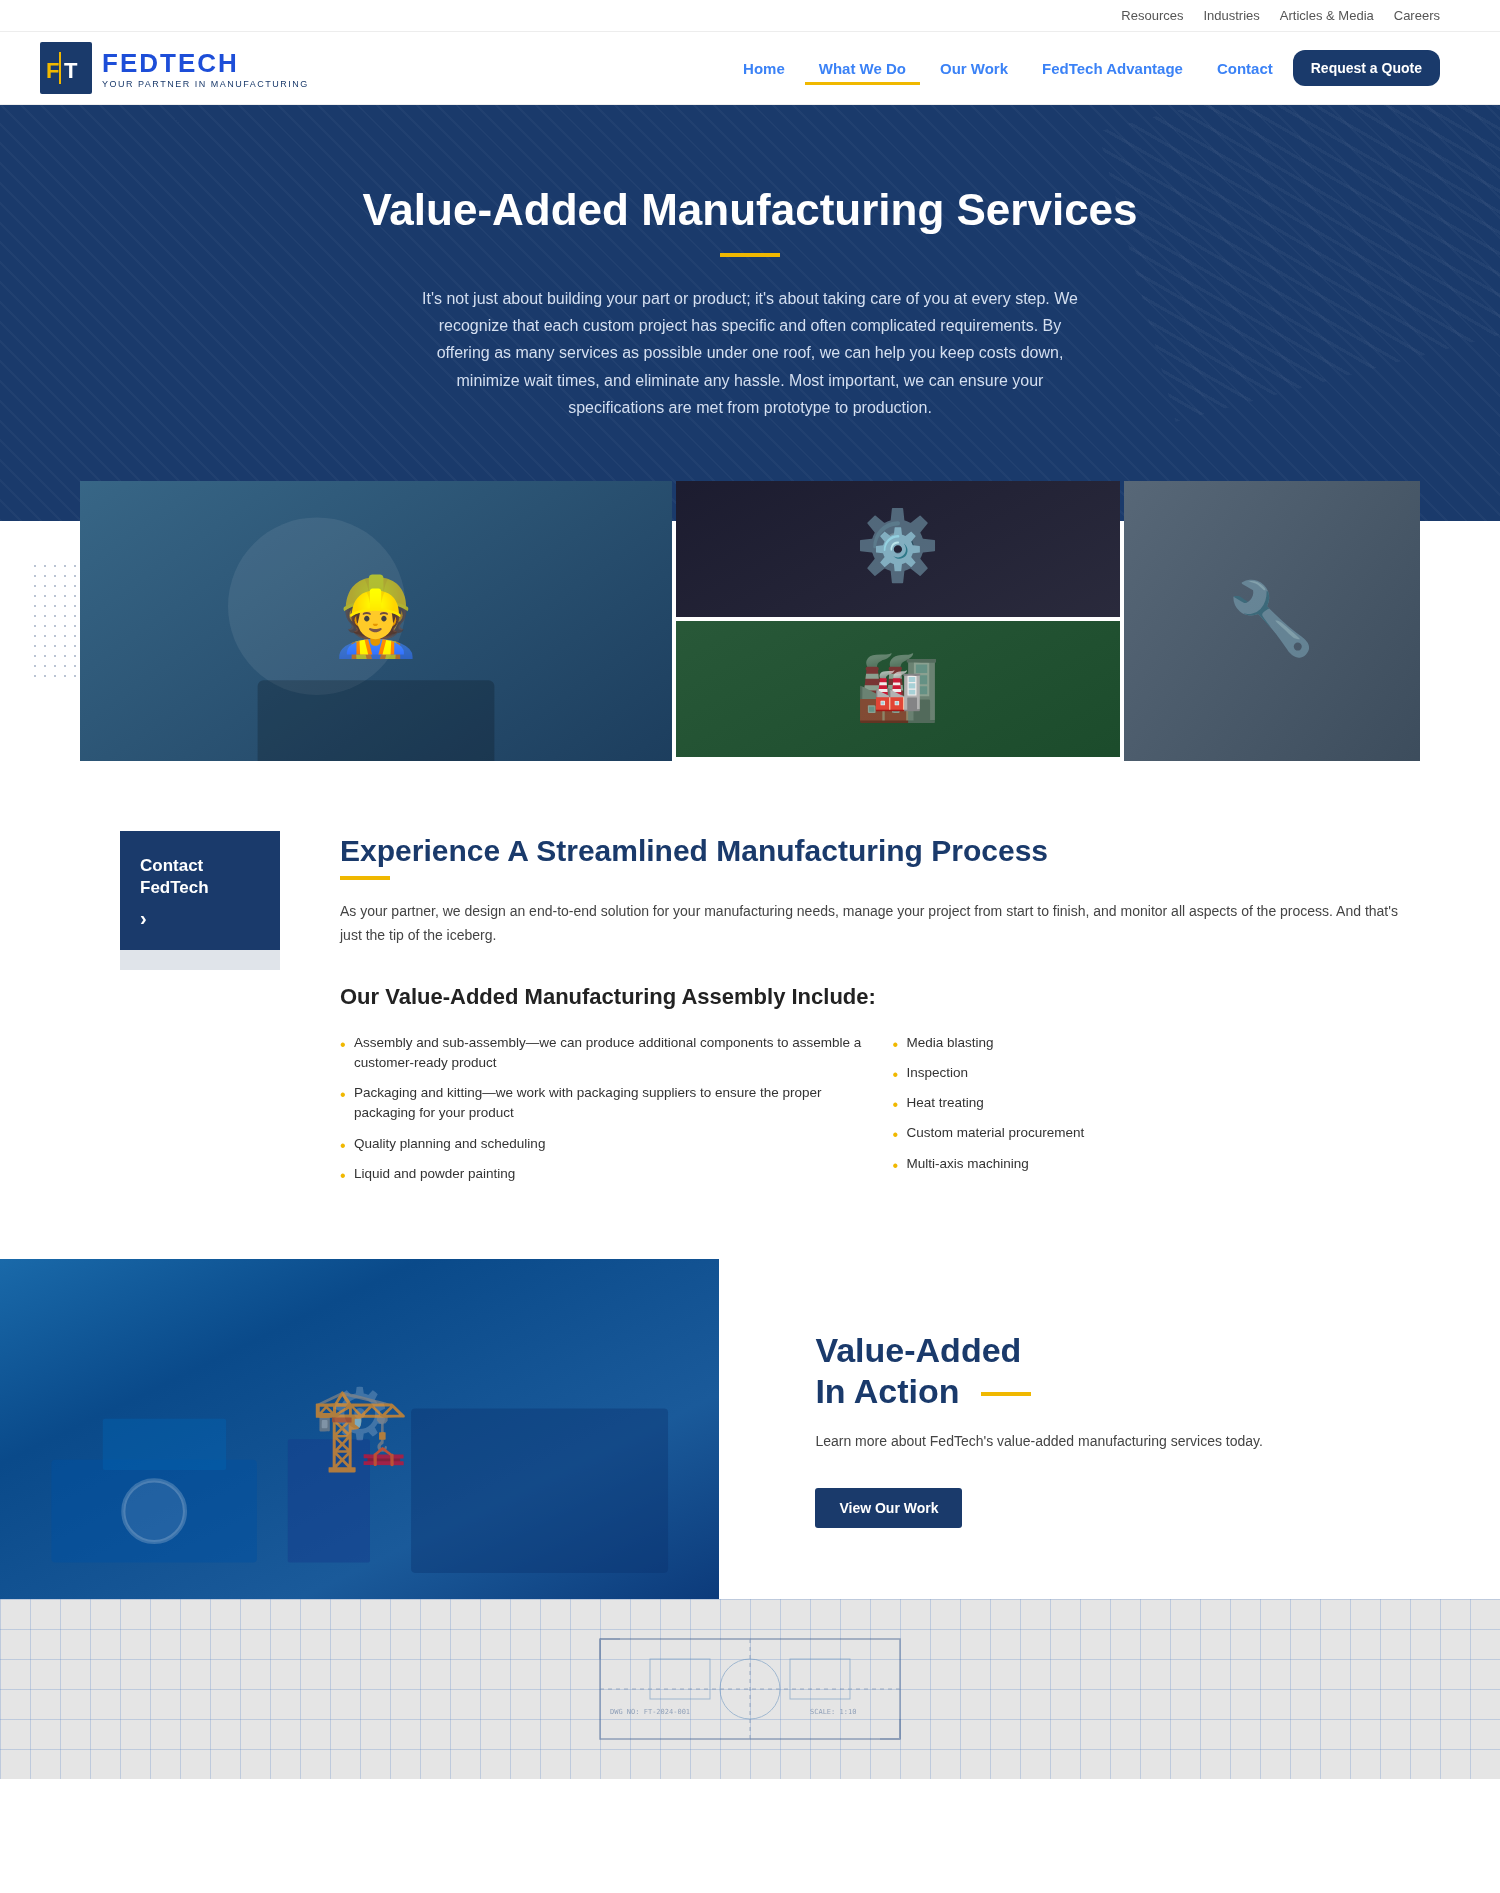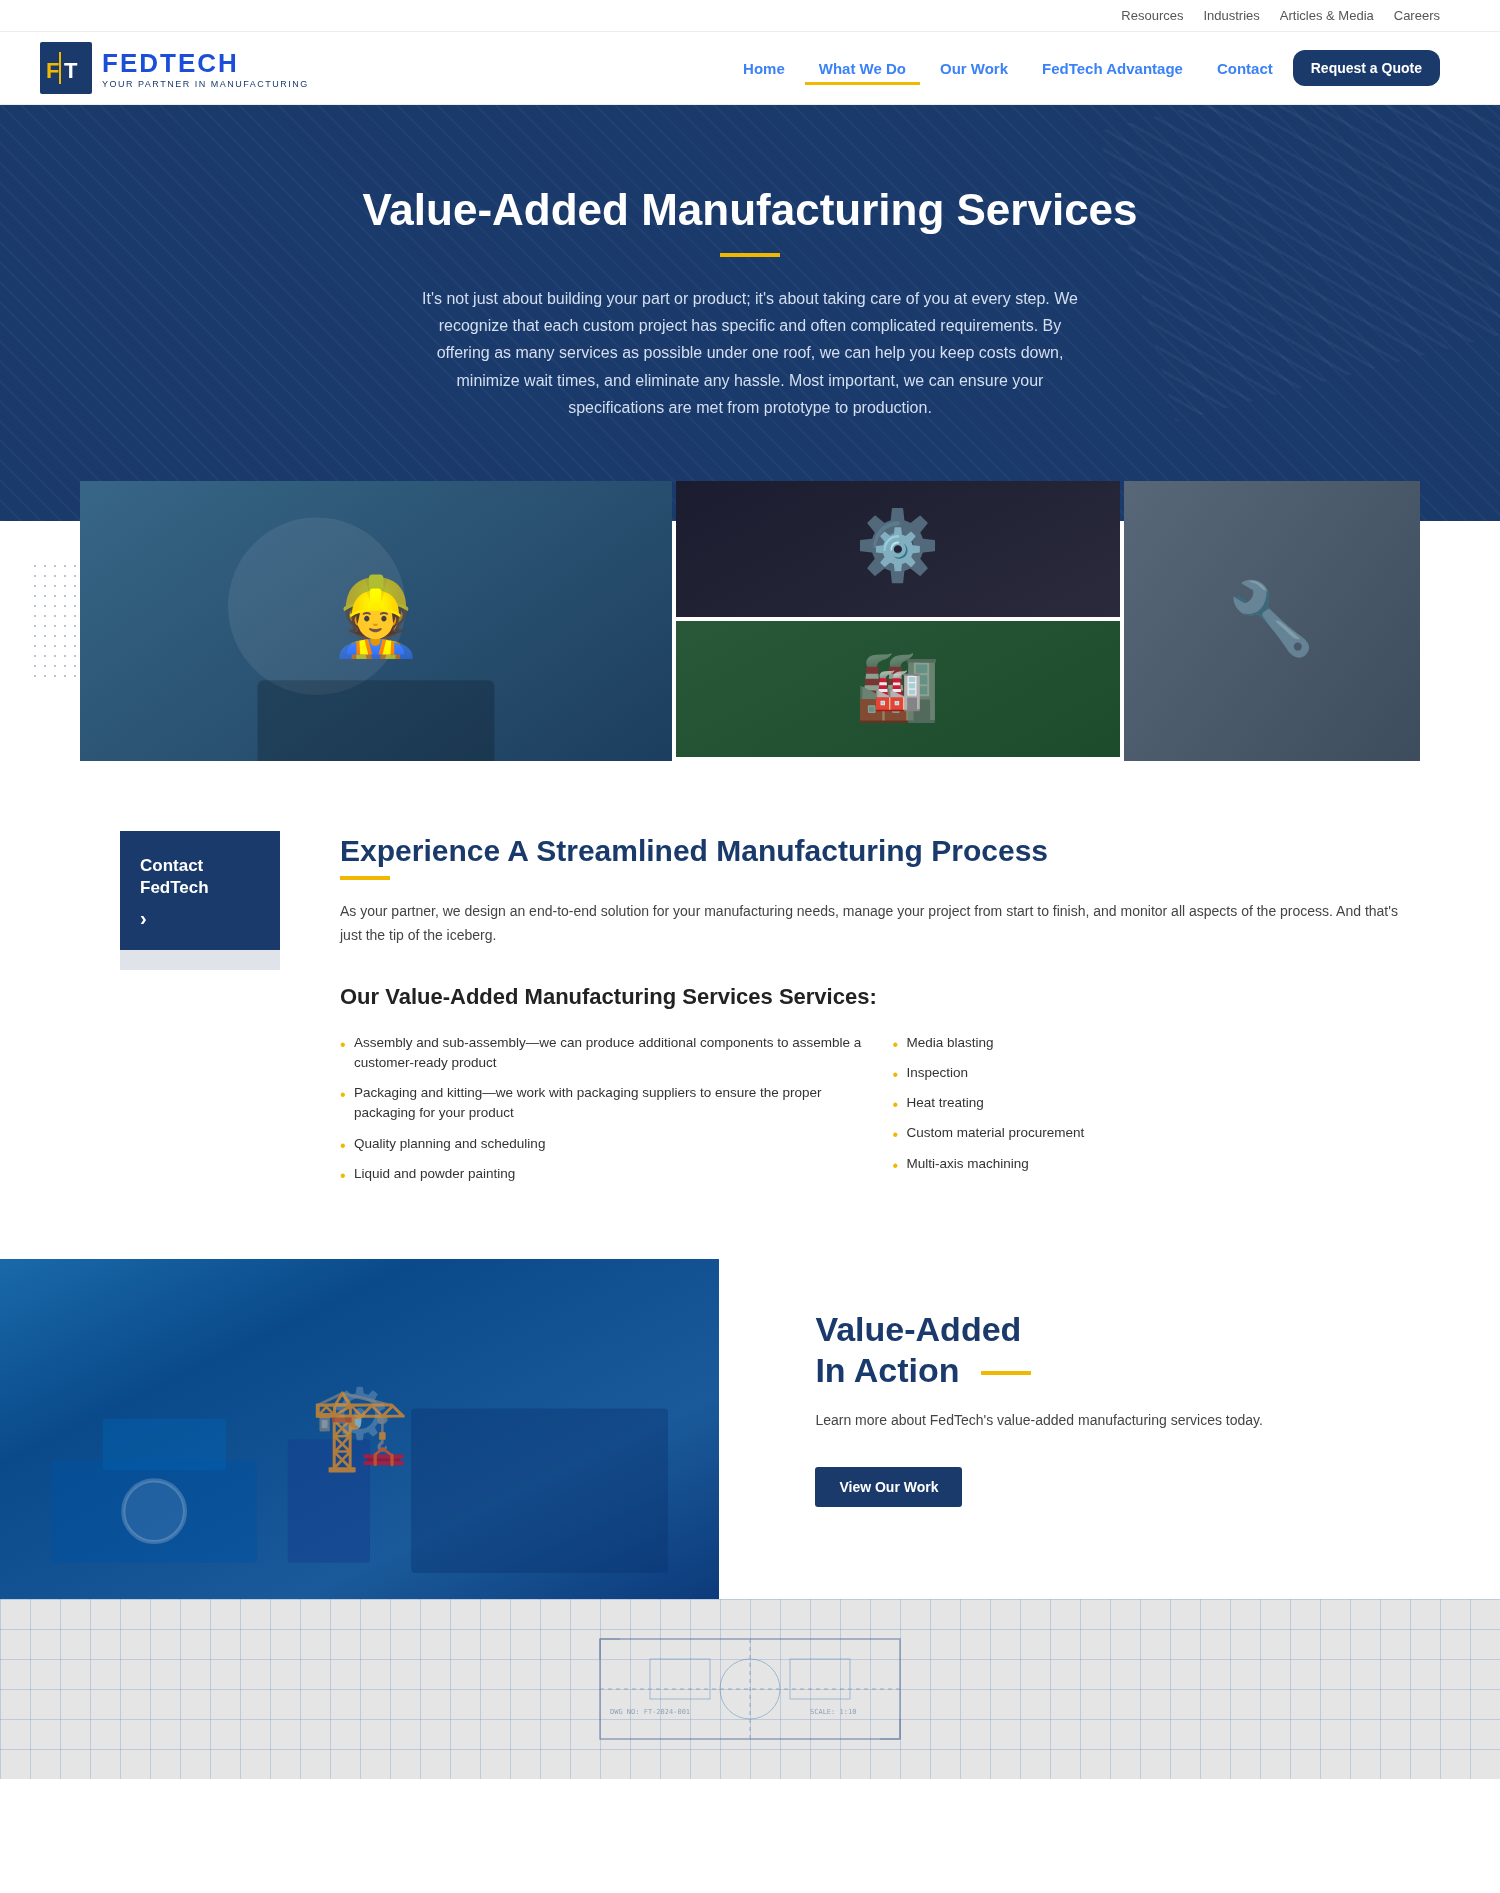--- a/index.html
+++ b/index.html
@@ -295,20 +295,21 @@
     .bottom-image-overlay {
       position: absolute;
       inset: 0;
       background: rgba(10, 50, 90, 0.3);
     }
     .bottom-text {
       flex: 0.9;
       padding: 50px 96px;
       display: flex;
       flex-direction: column;
+      justify-content: center;
     }
     .bottom-title {
       font-size: 34px;
       font-weight: 900;
       color: #1a3a6b;
       line-height: 1.2;
       margin-bottom: 6px;
     }
     .bottom-desc {
       font-size: 14px;
@@ -456,21 +457,21 @@
         <span>FedTech</span>
       </div>
       <div class="contact-arrow">›</div>
     </div>
     <div class="contact-box-shadow"></div>
   </div>
   <div class="main-content">
     <h2 class="section-title">Experience A Streamlined Manufacturing Process</h2>
     <div class="yellow-bar"></div>
     <p class="section-desc">As your partner, we design an end-to-end solution for your manufacturing needs, manage your project from start to finish, and monitor all aspects of the process. And that's just the tip of the iceberg.</p>
-    <h3 class="services-heading">Our Value-Added Manufacturing Services Services:</h3>
+    <h3 class="services-heading">Our Value-Added Manufacturing Assembly Include:</h3>
     <div class="services-grid">
       <ul class="services-list">
         <li>Assembly and sub-assembly—we can produce additional components to assemble a customer-ready product</li>
         <li>Packaging and kitting—we work with packaging suppliers to ensure the proper packaging for your product</li>
         <li>Quality planning and scheduling</li>
         <li>Liquid and powder painting</li>
       </ul>
       <ul class="services-list">
         <li>Media blasting</li>
         <li>Inspection</li>

